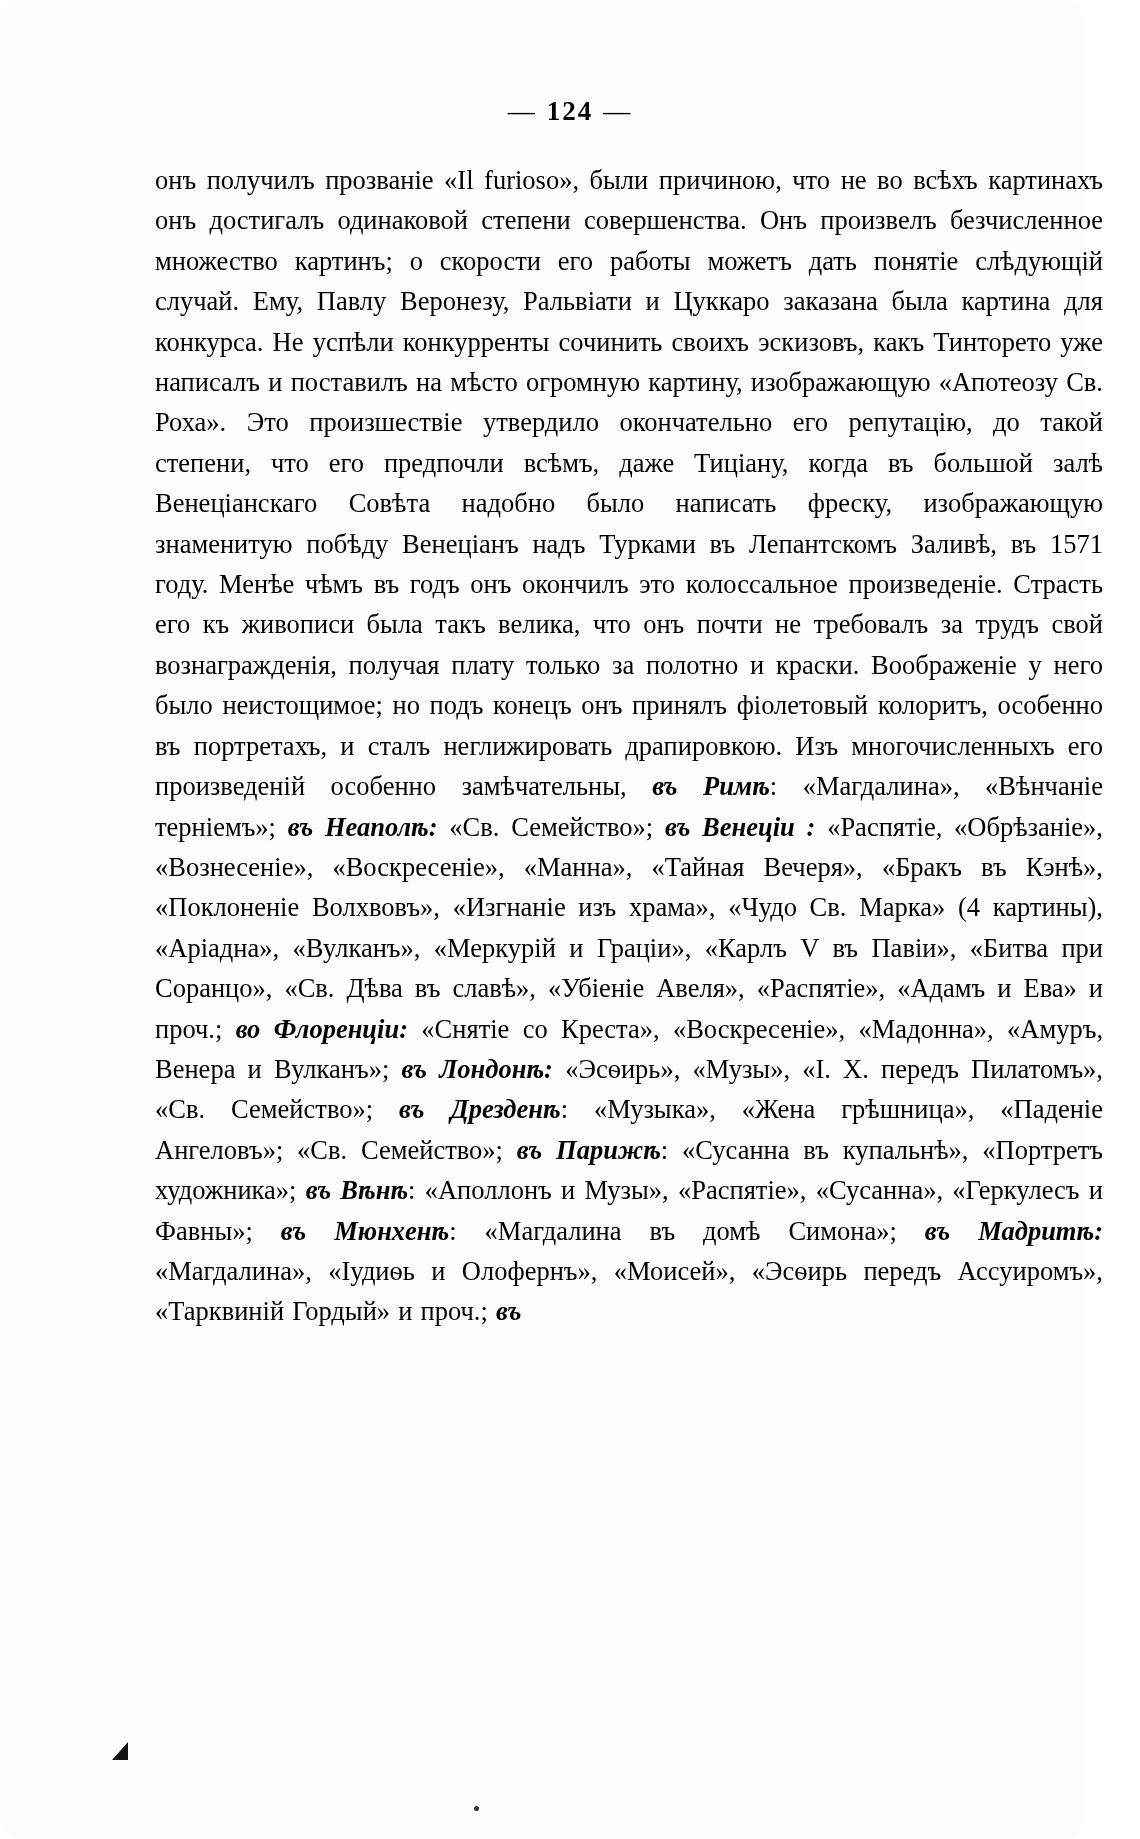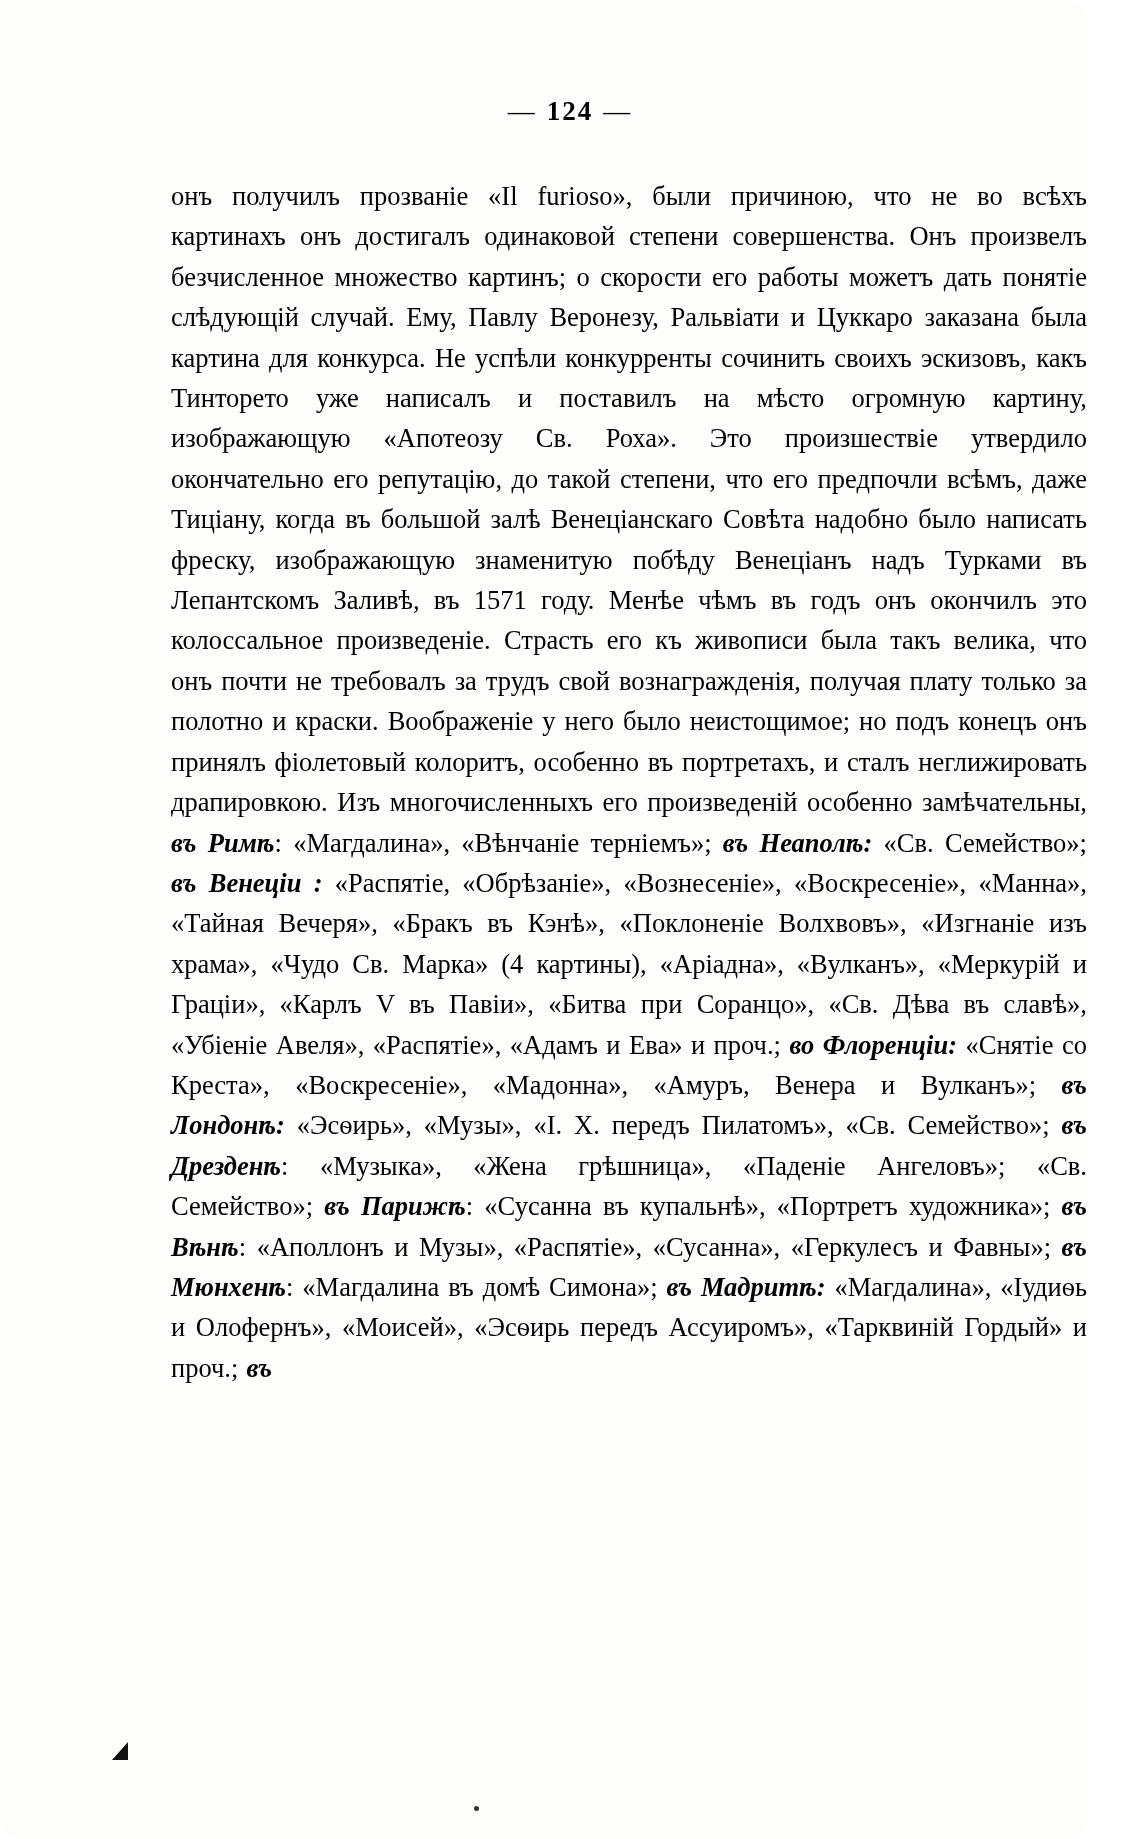--- a/index.html
+++ b/index.html
@@ -45,21 +45,21 @@
     left: 155px;
     width: 948px;
     font-size: 26.5px;
     line-height: 40.4px;
     text-align: justify;
     text-justify: inter-word;
     font-family: "Liberation Serif", serif;
     word-spacing: 1.5px;
   }
   .body-text p {
-    margin: 16px;
+    margin: 0;
     text-indent: 0;
   }
   .it {
     font-style: italic;
     font-weight: bold;
   }
   .corner-mark {
     position: absolute;
     left: 112px;
     top: 1742px;

